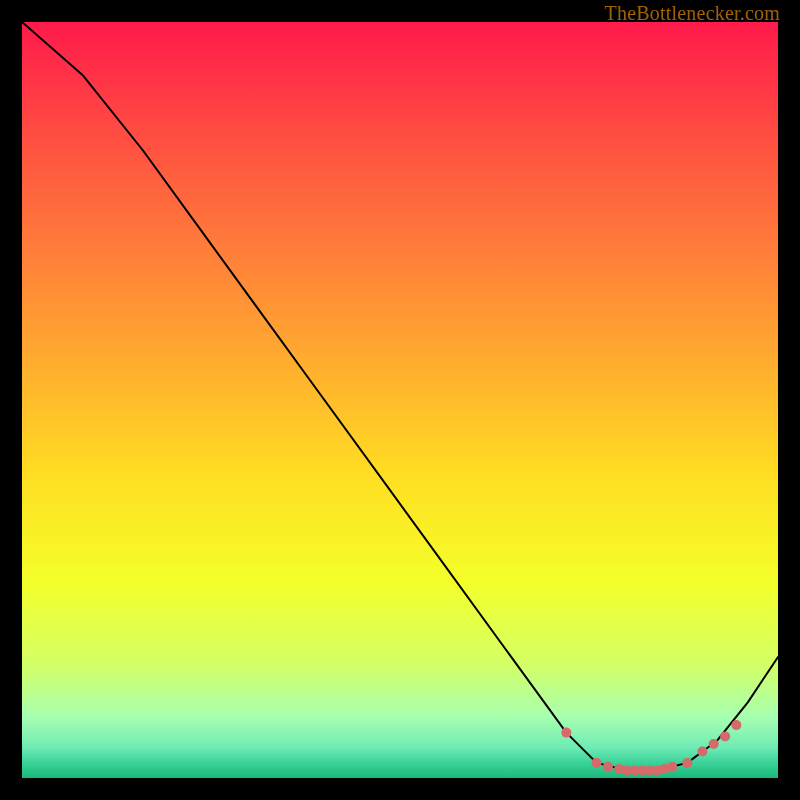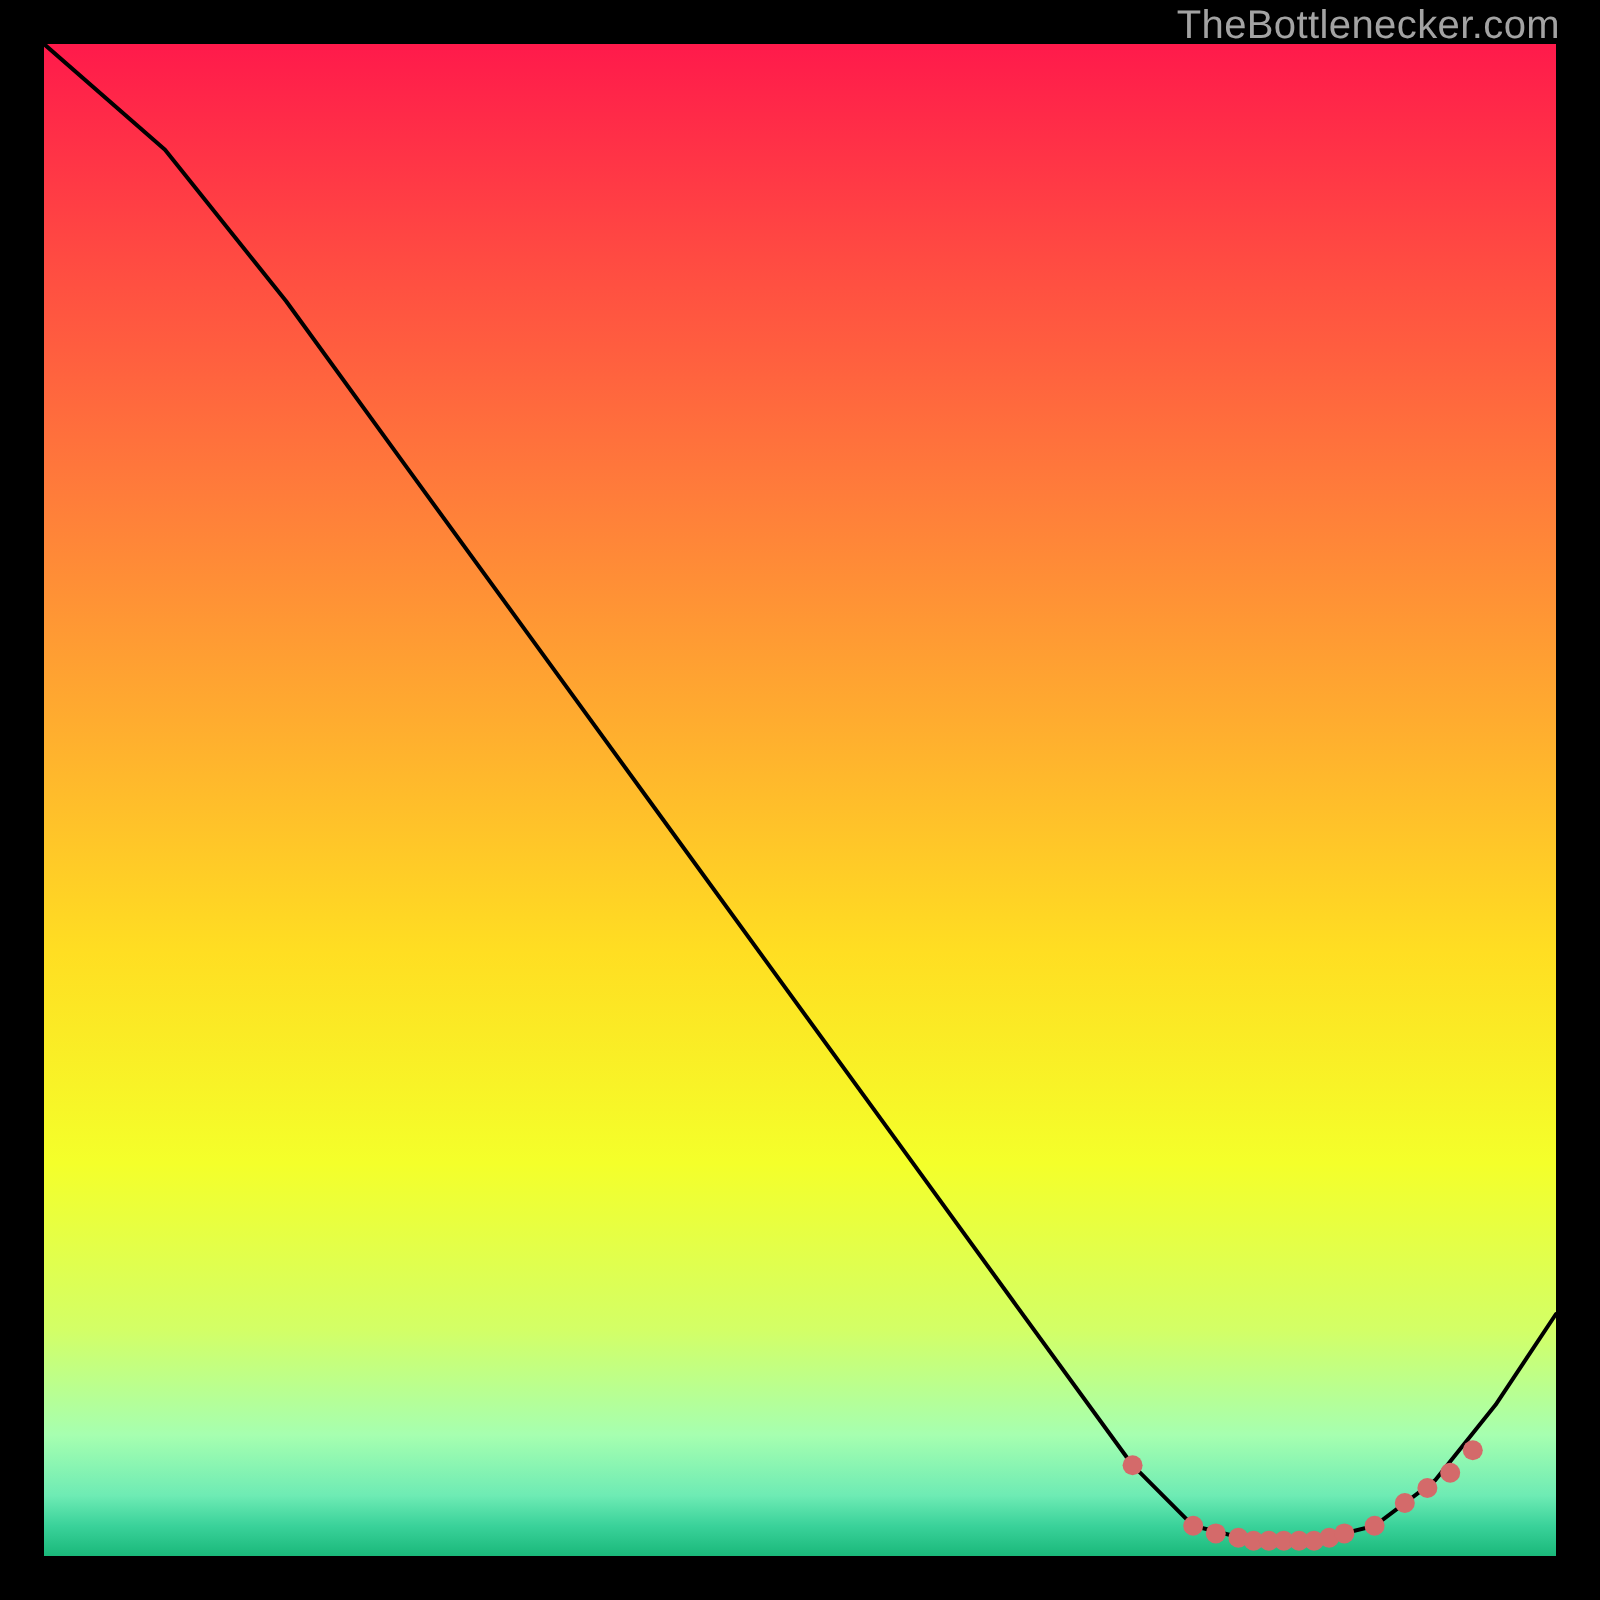--- a/index.html
+++ b/index.html
@@ -26,25 +26,26 @@
   }
   .plot svg {
     display: block;
     width: 756px;
     height: 756px;
   }
   .watermark {
     position: absolute;
     top: 2px;
     right: 20px;
-    color: #a3a3a3;
+    color: #a16207;
     font-size: 20px;
     font-weight: 500;
     letter-spacing: 0.2px;
     user-select: none;
+    font-family: Liberation Serif, serif;
   }
 </style>
 </head>
 <body>
 
 <div class="frame">
   <div class="plot">
     <svg viewBox="0 0 756 756">
       <defs>
         <linearGradient id="bg-grad" x1="0" y1="0" x2="0" y2="1">

